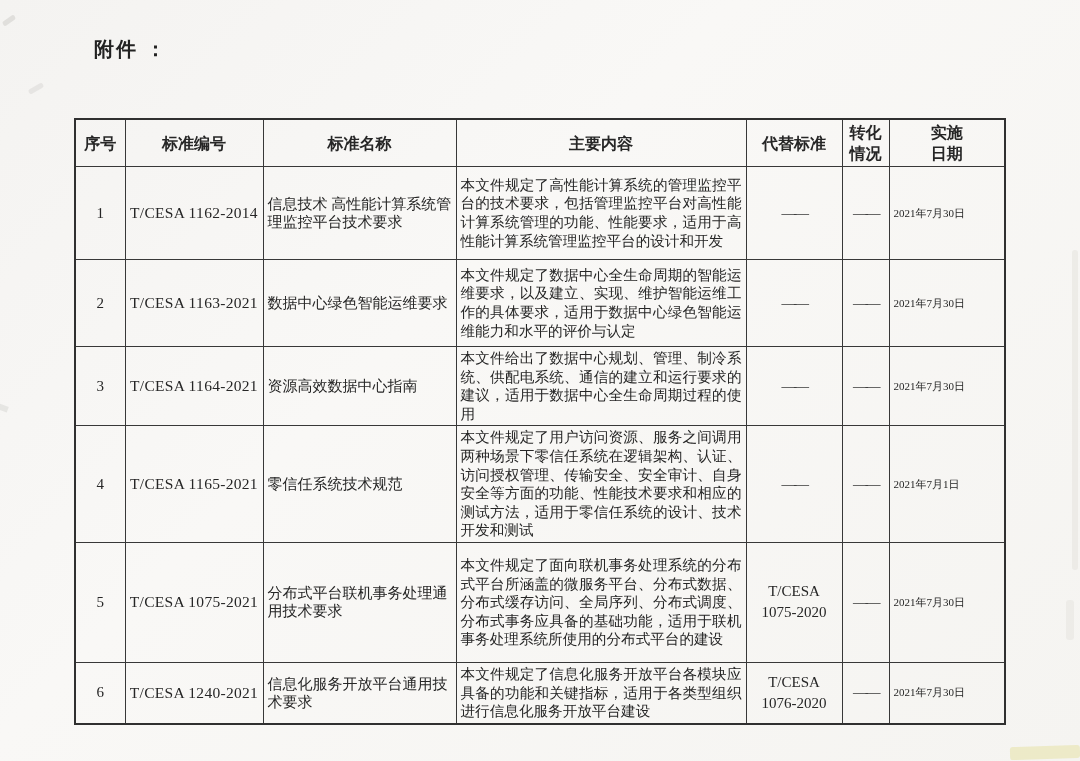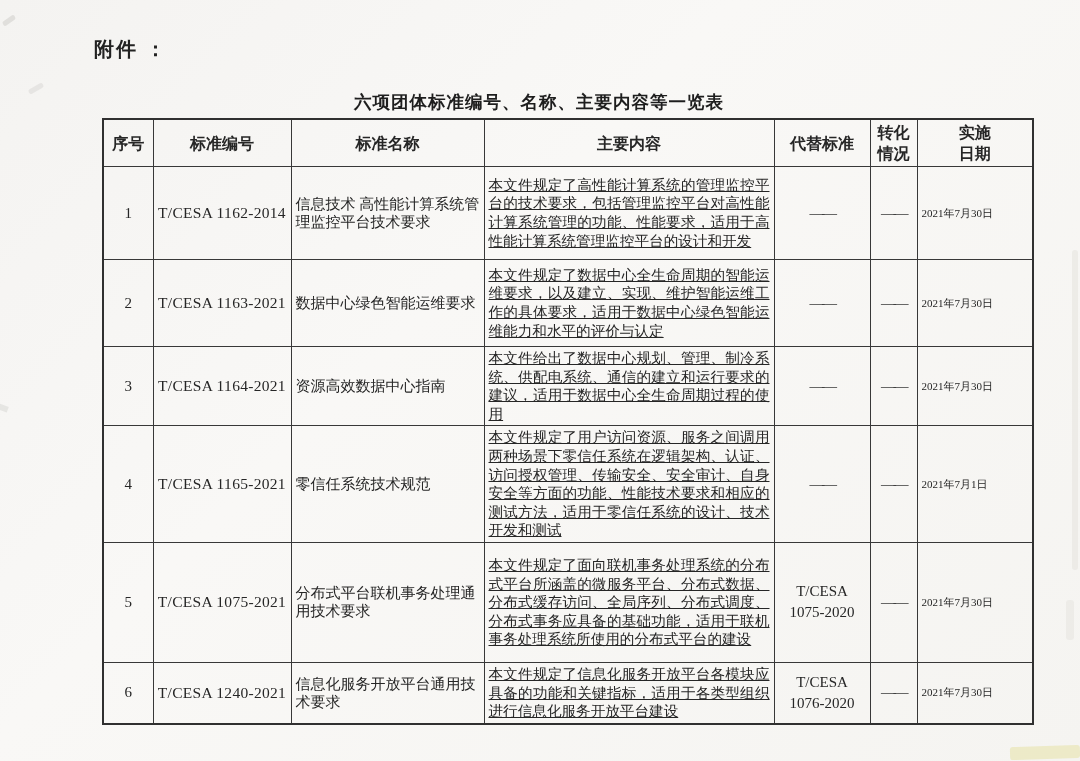--- a/index.html
+++ b/index.html
@@ -15,21 +15,21 @@
     font-family:"Liberation Sans","DejaVu Sans",sans-serif;
     font-weight:bold;font-size:20px;letter-spacing:2px;color:#222;padding-left:8px;
   }
   .doc-title{
     position:absolute;left:74px;top:90px;width:930px;text-align:center;
     font-family:"Liberation Sans","DejaVu Sans",sans-serif;
     font-weight:bold;font-size:17.5px;letter-spacing:1px;color:#1e1e1e;
   }
   table.std{
     position:absolute;left:74px;top:118px;width:930px;
-    border-collapse:collapse;table-layout:fixed;margin-left:28px;
+    border-collapse:collapse;table-layout:fixed;
   }
   table.std td,table.std th{
     border:1.6px solid #383838;
     vertical-align:middle;
     padding:2px 4px;
     color:#262626;
   }
   table.std{border:2px solid #303030;}
   th.hcell{
     font-family:"Liberation Sans","DejaVu Sans",sans-serif;
@@ -41,21 +41,21 @@
   tr.r2{height:87px;}
   tr.r3{height:75px;}
   tr.r4{height:110px;}
   tr.r5{height:120px;}
   tr.r6{height:58px;}
   td.no{ text-align:center;font-size:15px;}
   td.code{text-align:center;font-size:15.5px;letter-spacing:0.3px;white-space:nowrap;}
   td.name{text-align:left;font-size:15px;line-height:18px;padding-left:9px;padding-right:6px;}
   td.content{
     text-align:justify;text-justify:inter-character;
-    font-size:14.6px;line-height:18.6px;padding:3px 7px;text-decoration:underline;
+    font-size:14.6px;line-height:18.6px;padding:3px 7px;
   }
   td.replaced{text-align:center;font-size:15px;line-height:21px;}
   td.conv{text-align:center;font-size:15px;}
   td.date{font-size:11px;white-space:nowrap;}
   .dash{letter-spacing:-2.5px;color:#333;font-size:15px;}
   
   .art{position:absolute;pointer-events:none;}
   .art-tl1{left:2px;top:18px;width:14px;height:5px;background:#cfcecb;opacity:.55;transform:rotate(-35deg);border-radius:2px;}
   .art-tl2{left:28px;top:86px;width:16px;height:5px;background:#d4d3d0;opacity:.45;transform:rotate(-30deg);border-radius:2px;}
   .art-l1{left:-2px;top:405px;width:10px;height:6px;background:#d6d5d2;opacity:.5;transform:rotate(20deg);}
@@ -63,21 +63,20 @@
   .art-br{right:0px;bottom:2px;width:70px;height:13px;background:#e6e2a6;opacity:.55;border-radius:3px;transform:rotate(-2deg);}
   .art-rm{right:6px;top:600px;width:8px;height:40px;background:#e0ded9;opacity:.4;border-radius:3px;}
 </style>
 </head>
 <body>
 
 <div class="page">
 
   <div class="attachment">附件 ：</div>
 
-  <div class="doc-title">六项团体标准编号、名称、主要内容等一览表</div>
 
   <table class="std">
     <colgroup>
       <col style="width:50px">
         <col style="width:138px">
         <col style="width:193px">
       <col style="width:290px">
         <col style="width:96px">
         <col style="width:47px">
         <col style="width:116px">

